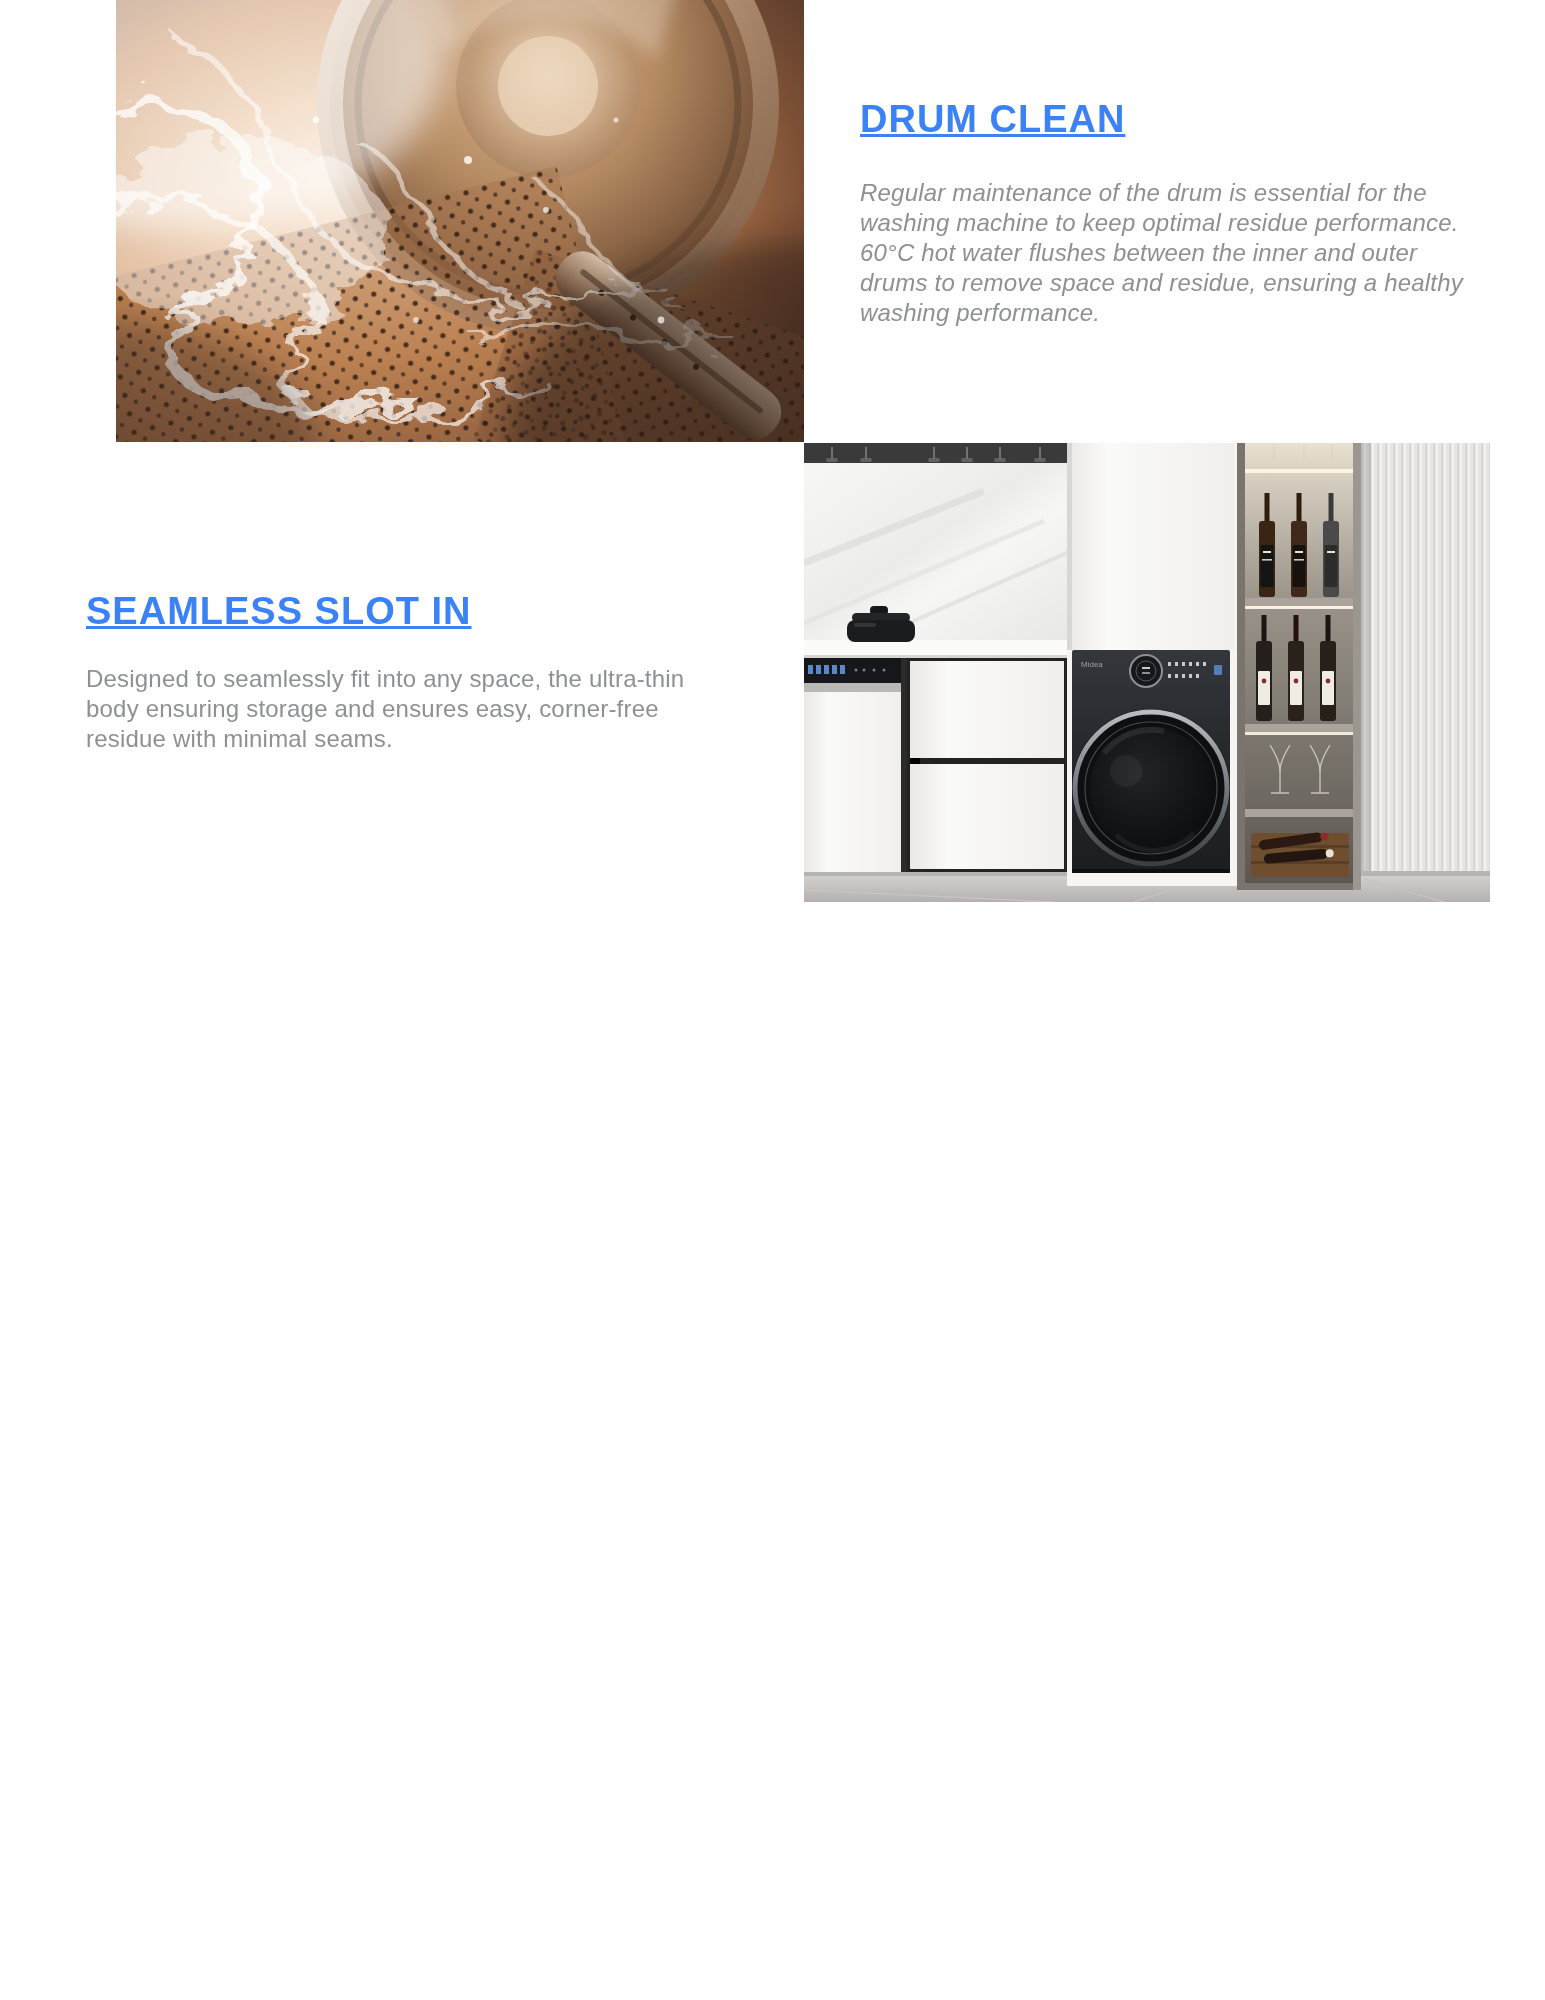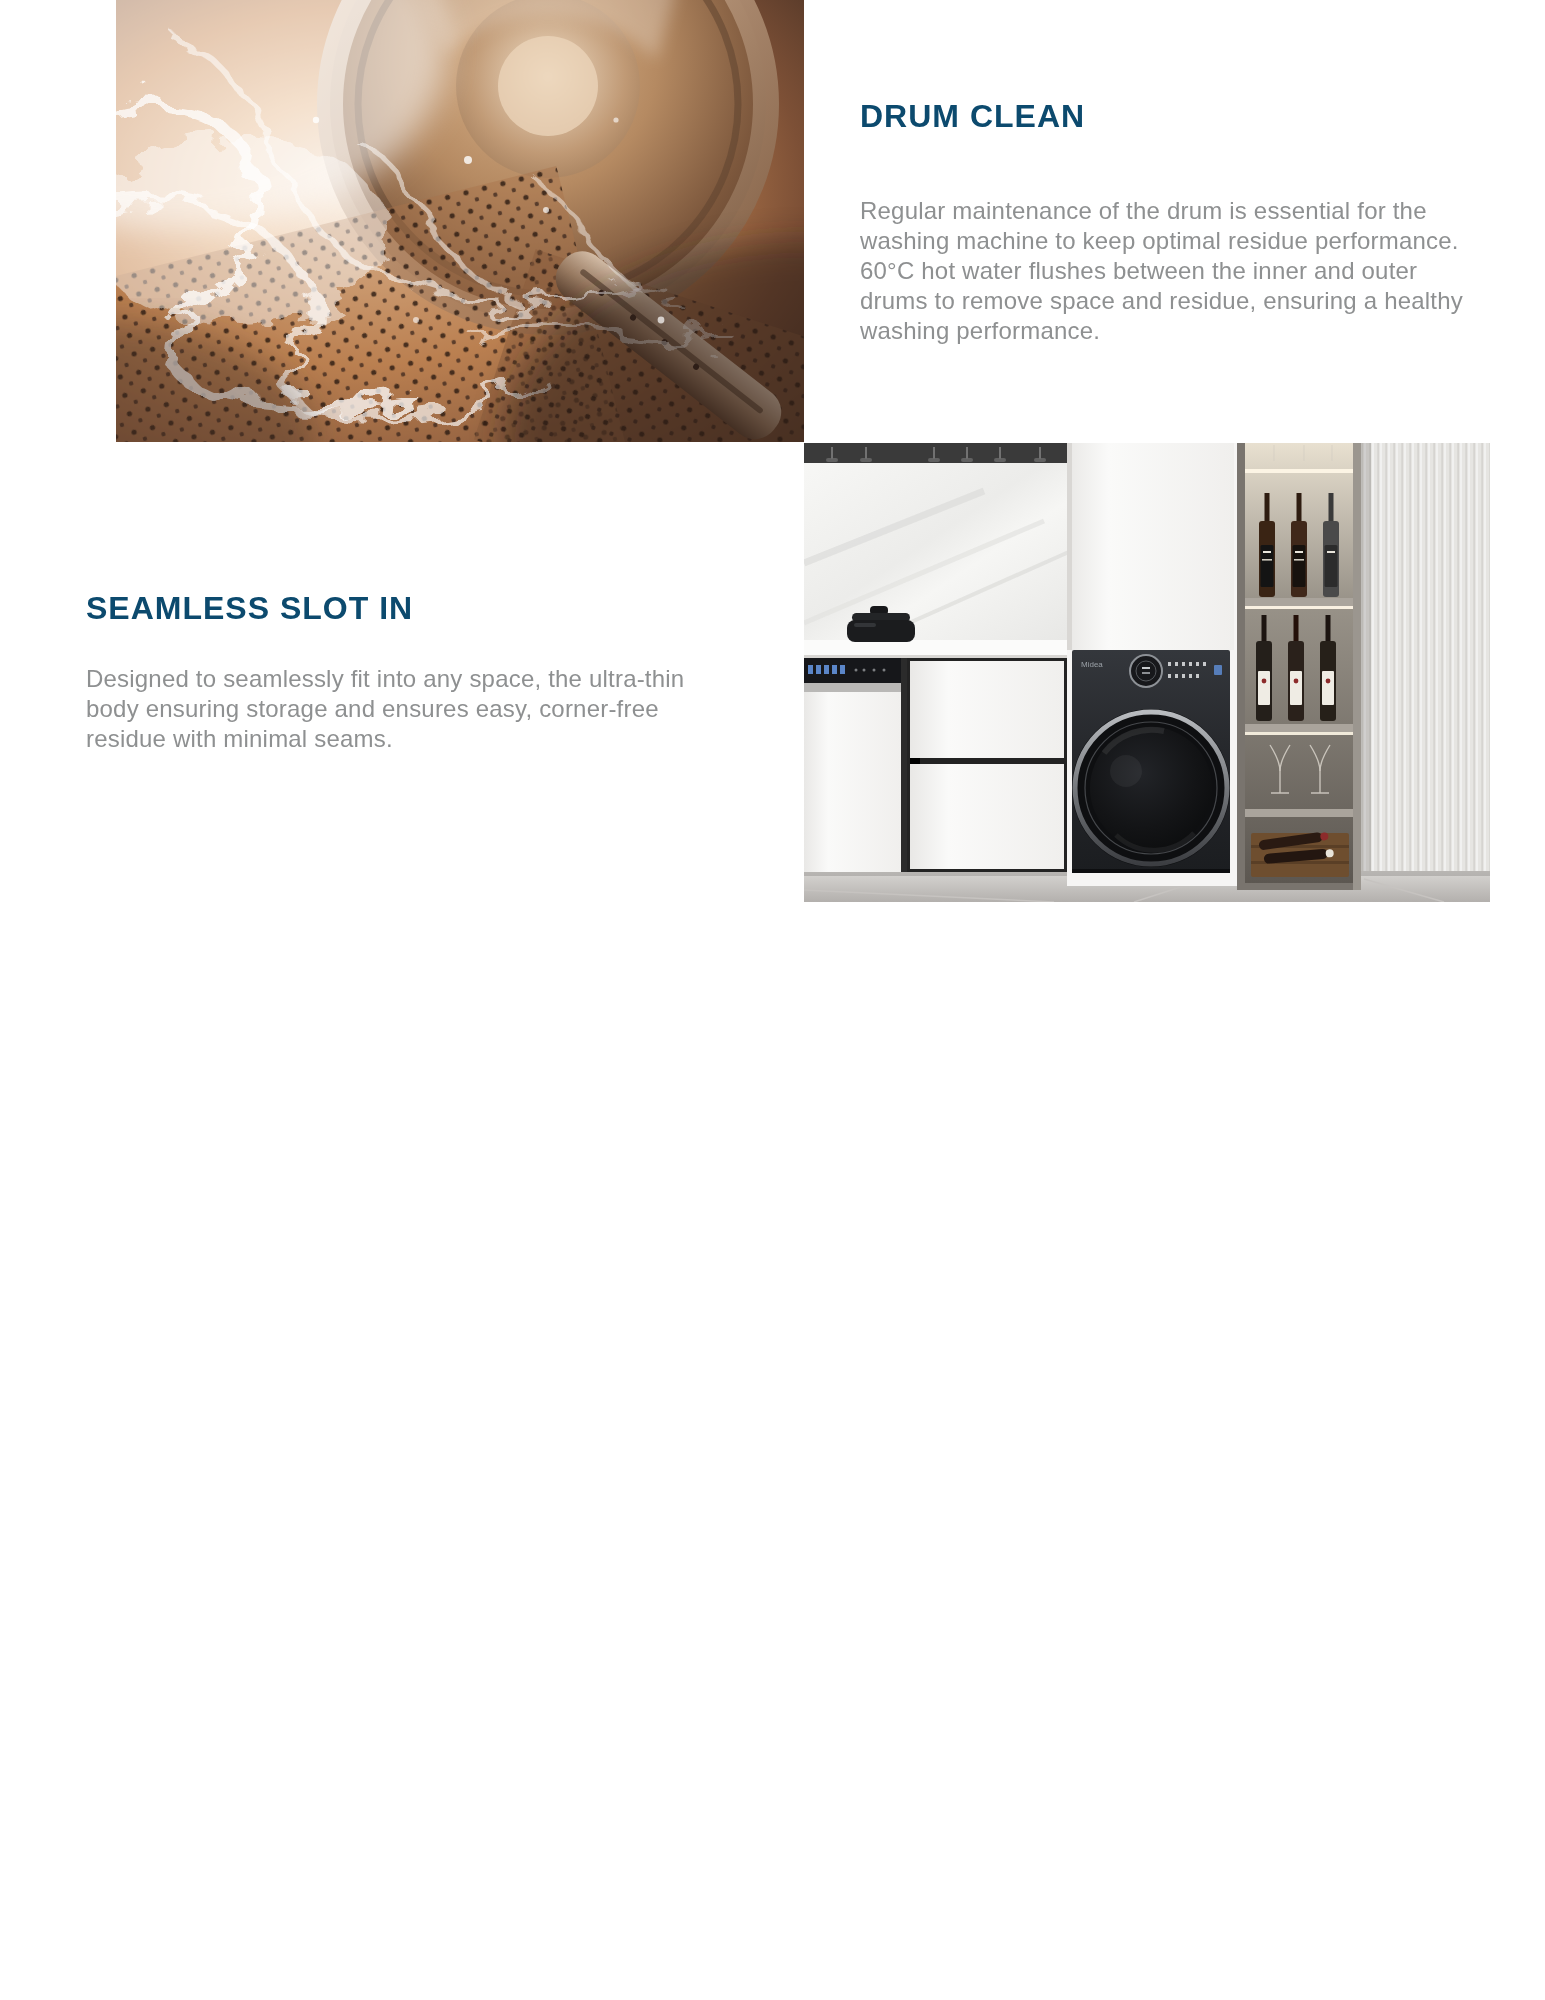--- a/index.html
+++ b/index.html
@@ -4,22 +4,22 @@
 <style>
   * { margin:0; padding:0; box-sizing:border-box; }
   html,body { background:#ffffff; }
   body { font-family:"Liberation Sans", sans-serif; }
   #page {
     position:relative; width:1545px; height:2000px;
     background:#ffffff; overflow:hidden; margin:0 auto;
   }
   .abs { position:absolute; }
   .feature-heading {
-    font-size:32px; font-weight:700; color:#0c4a6e;
-    letter-spacing:1px; line-height:1.05; white-space:nowrap;
+    font-size:38px; font-weight:700; color:#3b82f6;
+    letter-spacing:1px; line-height:1.05; white-space:nowrap;text-decoration:underline;
   }
   .feature-body { color:#8e9091; font-size:24px; letter-spacing:0.2px; }
   .feature-body .line { display:block; height:30px; line-height:30px; white-space:nowrap; }
   .img-frame { overflow:hidden;margin-left:32px; }
   svg { display:block; }
 </style>
 </head>
 <body>
 
 <div id="page">
@@ -121,21 +121,21 @@
         <circle cx="545" cy="320" r="3.4" opacity="0.7"></circle>
           <circle cx="300" cy="320" r="3" opacity="0.6"></circle>
         <circle cx="200" cy="120" r="3.2" opacity="0.8"></circle>
           <circle cx="500" cy="120" r="2.6" opacity="0.6"></circle>
       </g>
     </svg>
   </div>
 
   <div class="abs feature-heading" style="left:860px; top:100px;">DRUM CLEAN</div>
 
-  <div class="abs feature-body" style="left:860px; top:196px;">
+  <div class="abs feature-body" style="left:860px; top:178px;font-style:italic;">
     <span class="line">Regular maintenance of the drum is essential for the</span>
     <span class="line">washing machine to keep optimal residue performance.</span>
     <span class="line">60°C hot water flushes between the inner and outer</span>
     <span class="line">drums to remove space and residue, ensuring a healthy</span>
     <span class="line">washing performance.</span>
   </div>
 
   <div class="abs feature-heading" style="left:86px; top:592px;">SEAMLESS SLOT IN</div>
 
   <div class="abs feature-body" style="left:86px; top:664px;">

